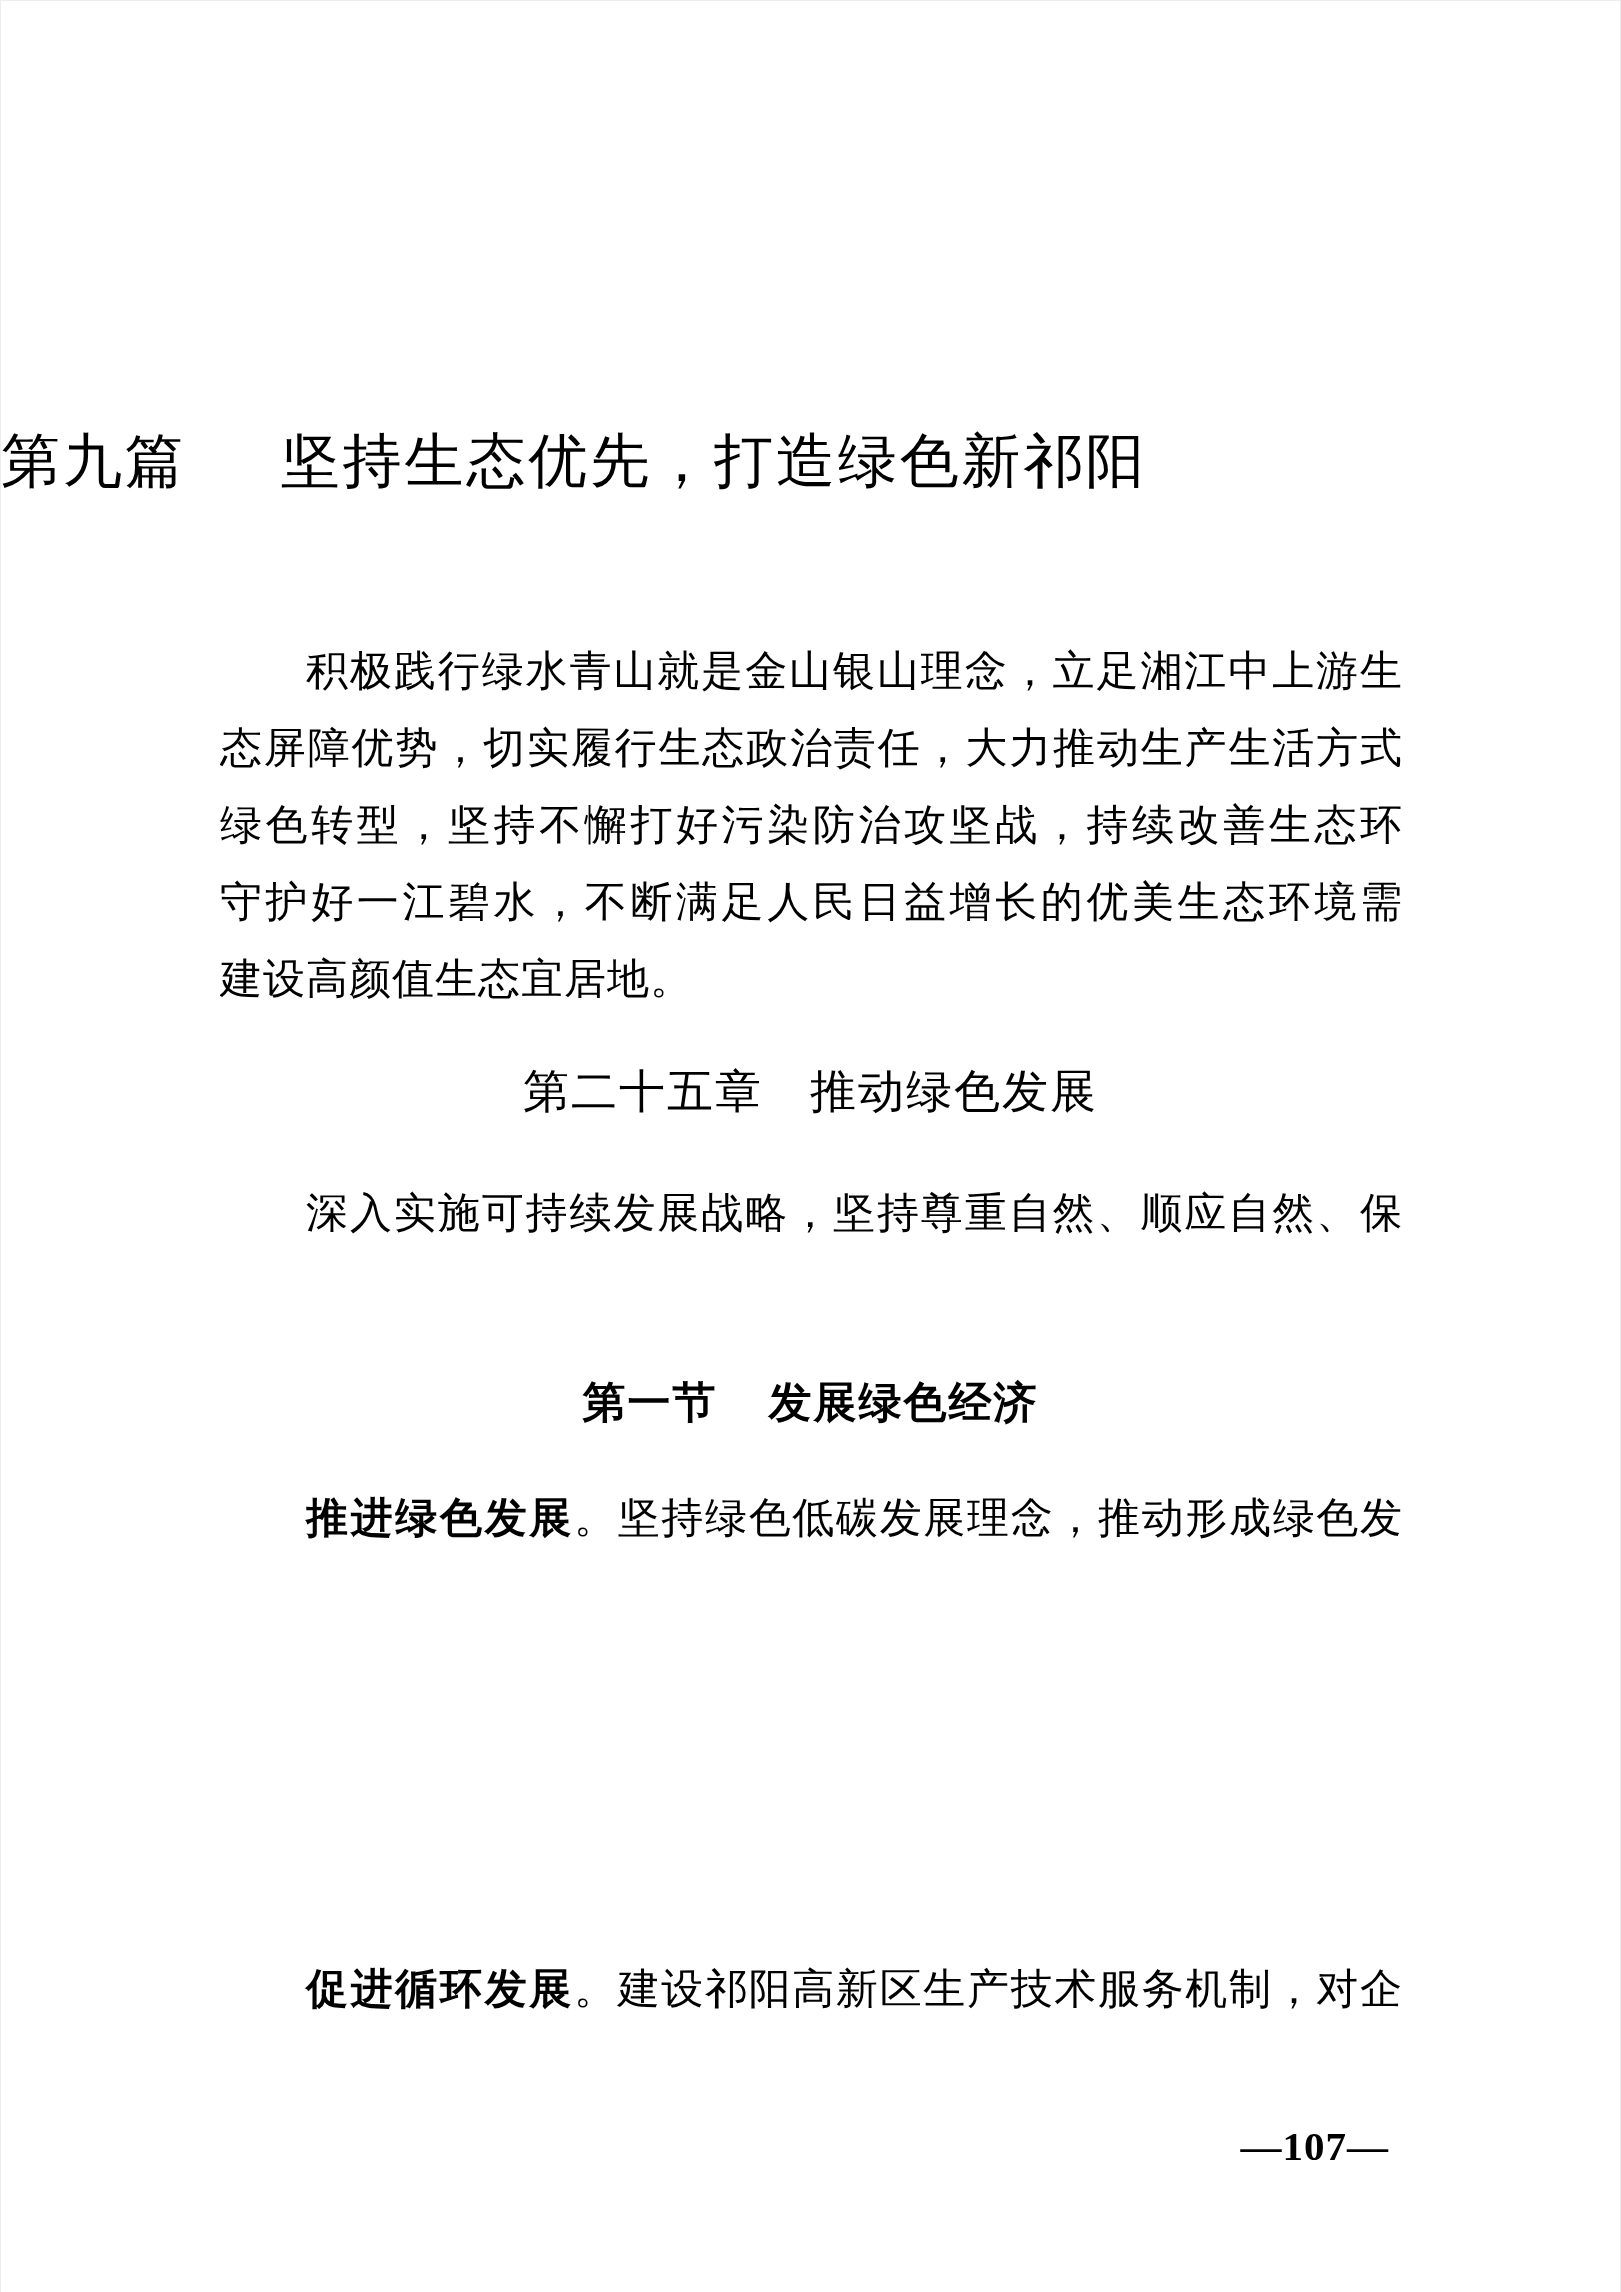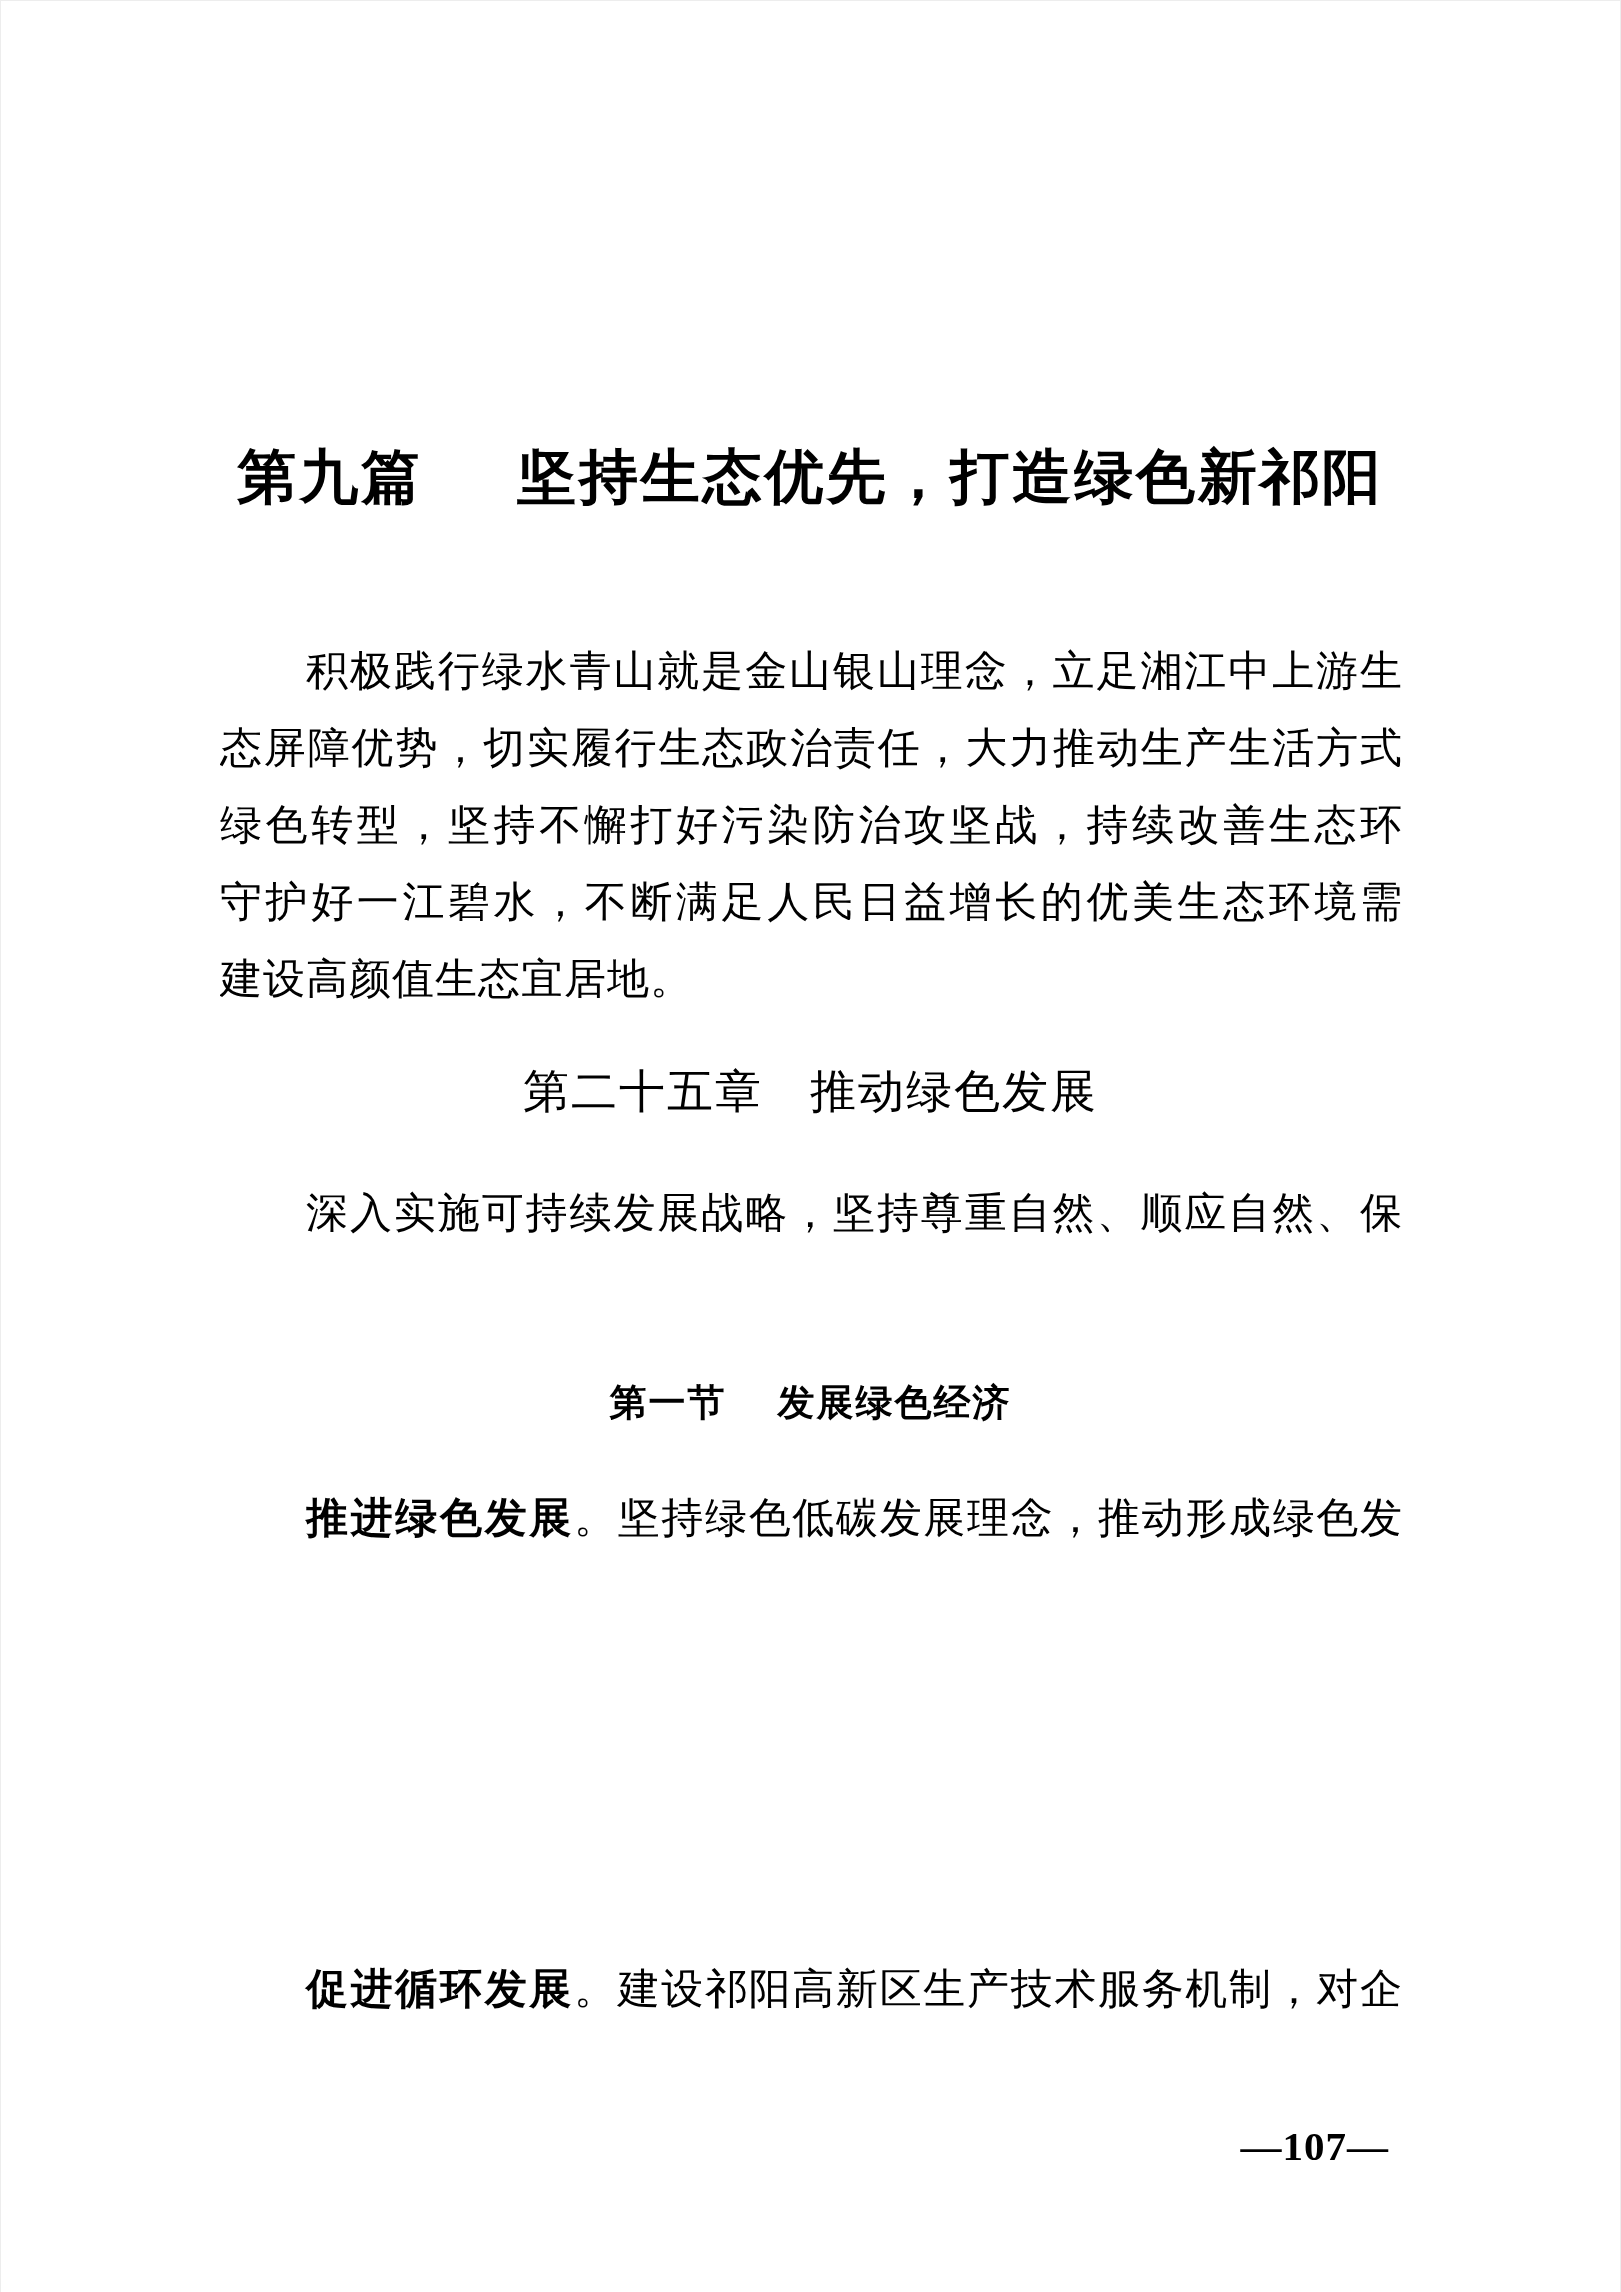--- a/index.html
+++ b/index.html
@@ -13,27 +13,26 @@
     box-sizing: border-box;
     border: 1px solid #ededed;
     overflow: hidden;
   }
   
   .part-title {
     position: absolute;
     top: 420px;
     left: 0;
     width: 100%;
-    text-align: center;
+    text-align: left;
     font-size: 59px;
     line-height: 80px;
-    font-weight: bold;
+    font-weight: normal;
     letter-spacing: 2.9px;
     white-space: nowrap;
-    margin-top: 16px;
   }
   .title-spacer { display: inline-block; width: 94px; }
   
   .para {
     position: absolute;
     left: 219px;
     width: 1183px;
     font-size: 42px;
   }
   .para .line {
@@ -70,21 +69,21 @@
     white-space: nowrap;
   }
   .chapter-spacer { display: inline-block; width: 47px; }
   
   .section-heading {
     position: absolute;
     top: 1372px;
     left: 0;
     width: 100%;
     text-align: center;
-    font-size: 37px;
+    font-size: 43px;
     line-height: 59px;
     font-weight: bold;
     font-family: "Liberation Sans", "DejaVu Sans", sans-serif;
     letter-spacing: 2px;
     white-space: nowrap;
   }
   .section-spacer { display: inline-block; width: 51px; }
   
   .page-number {
     position: absolute;

